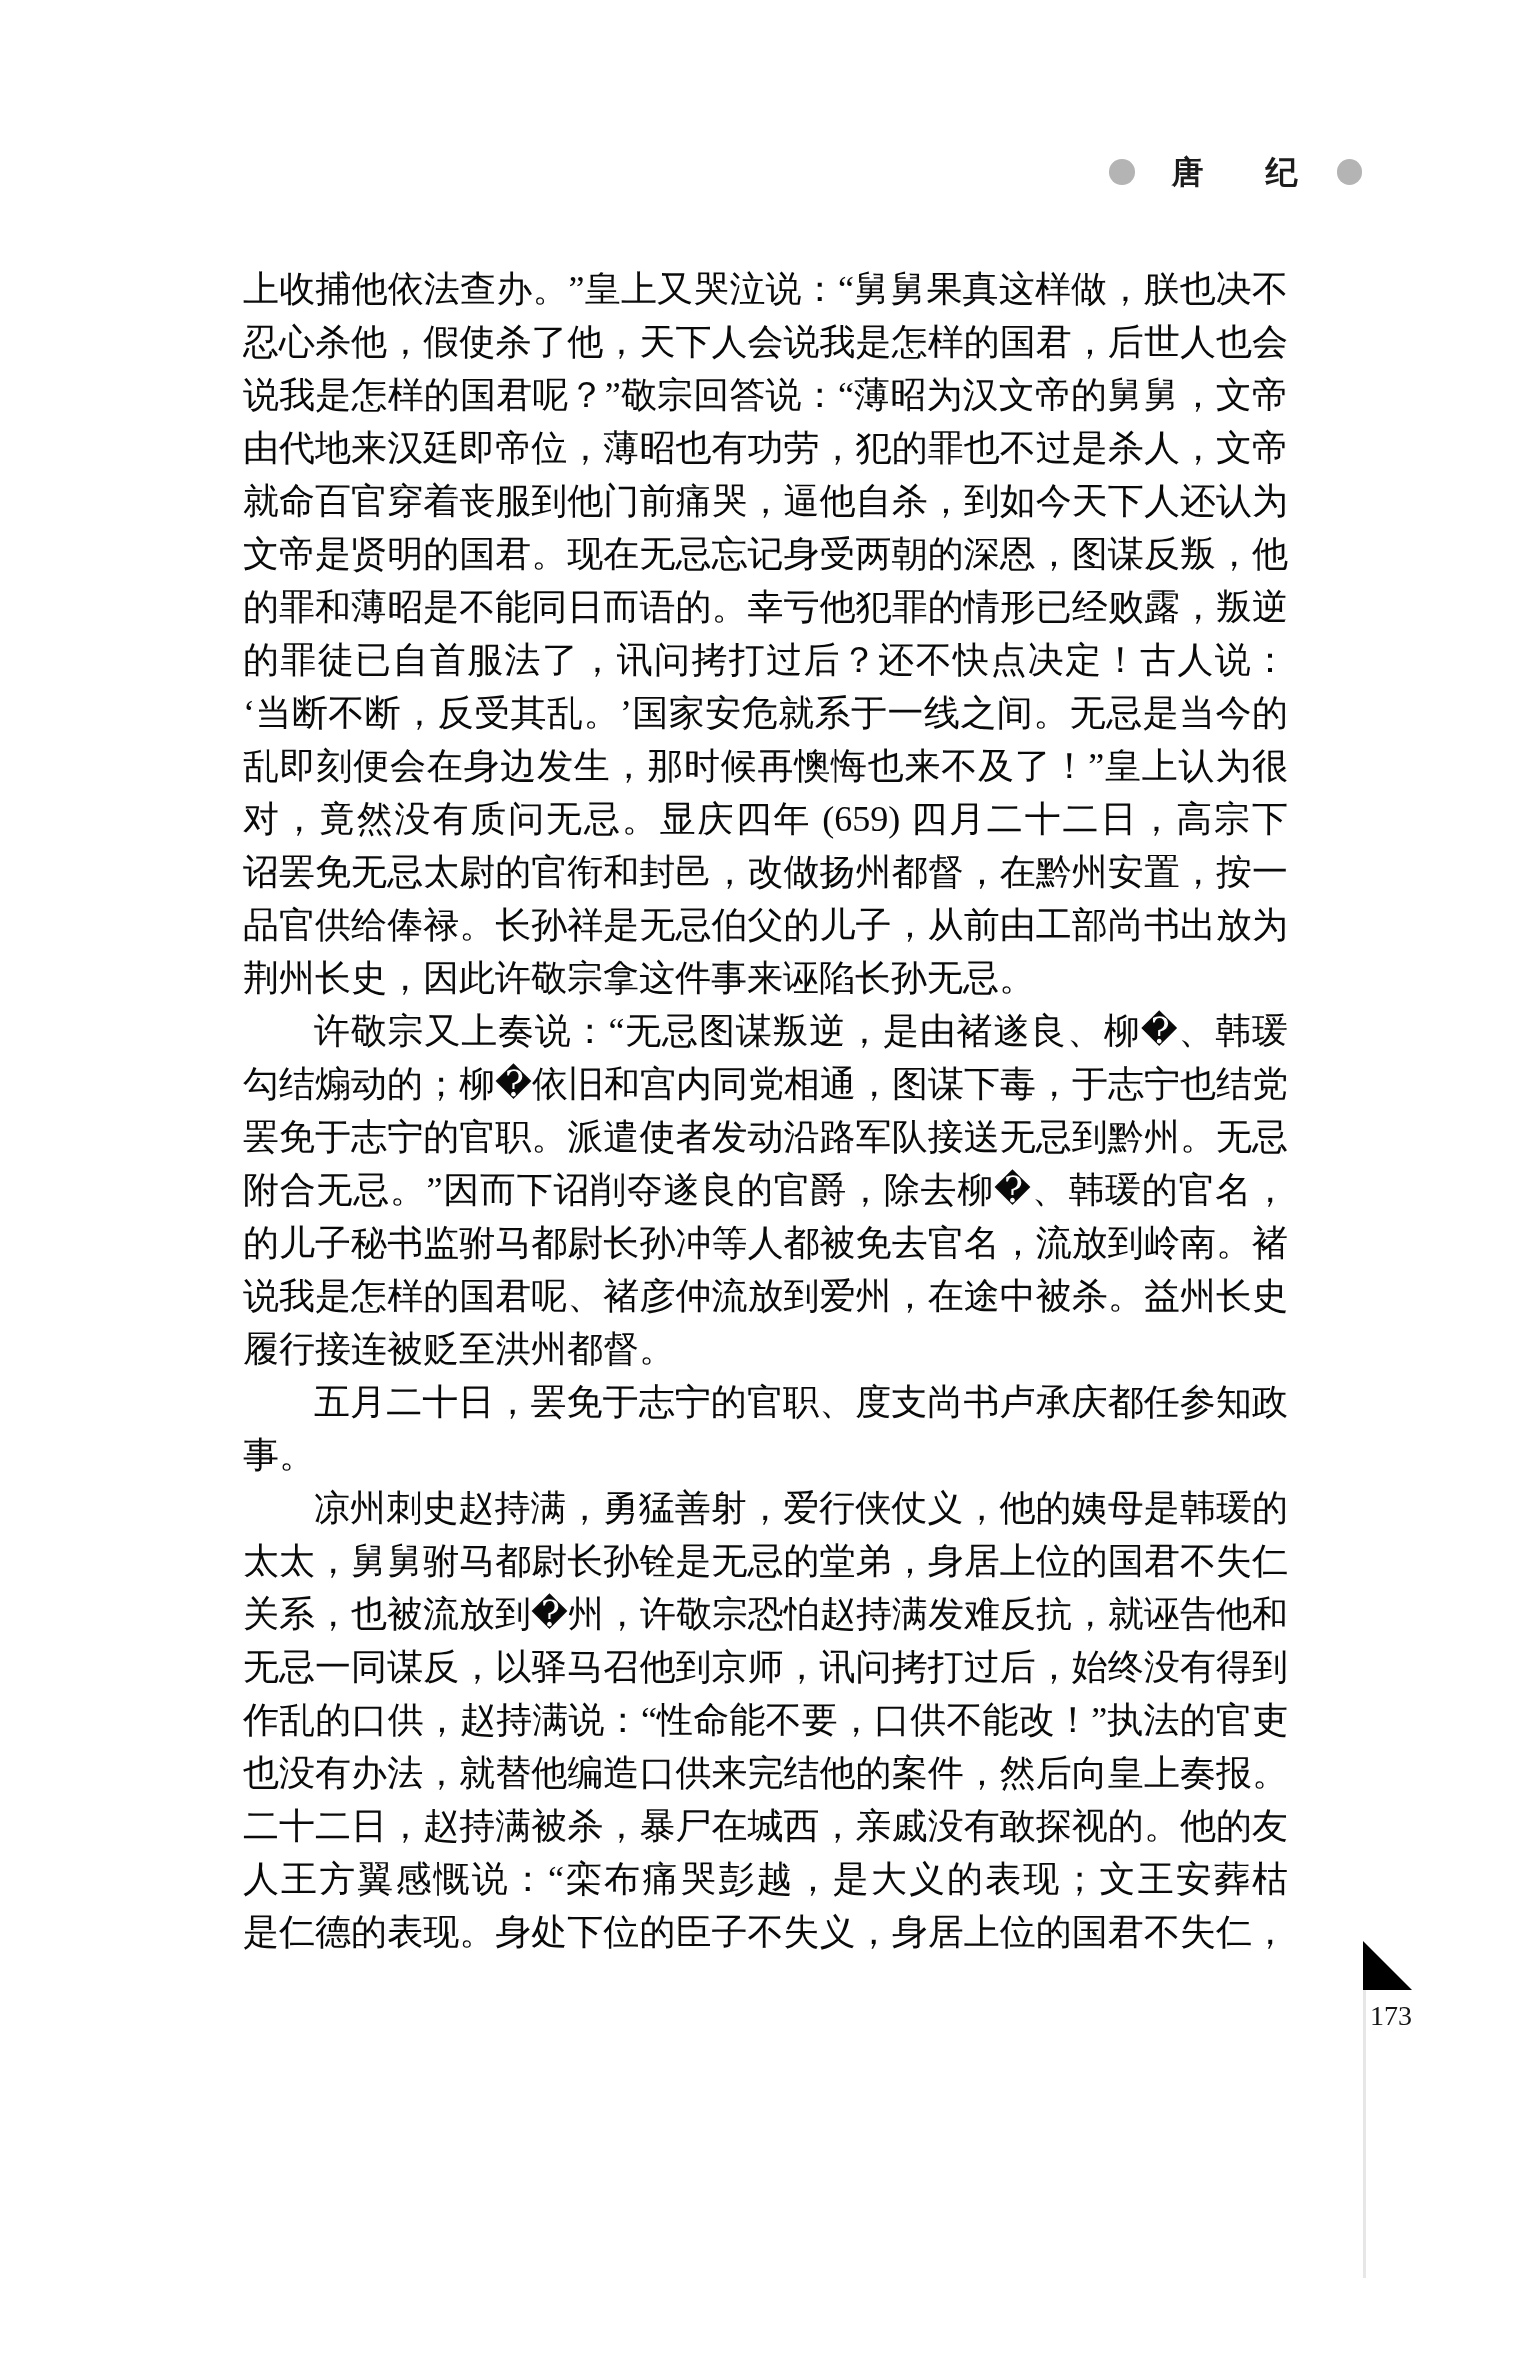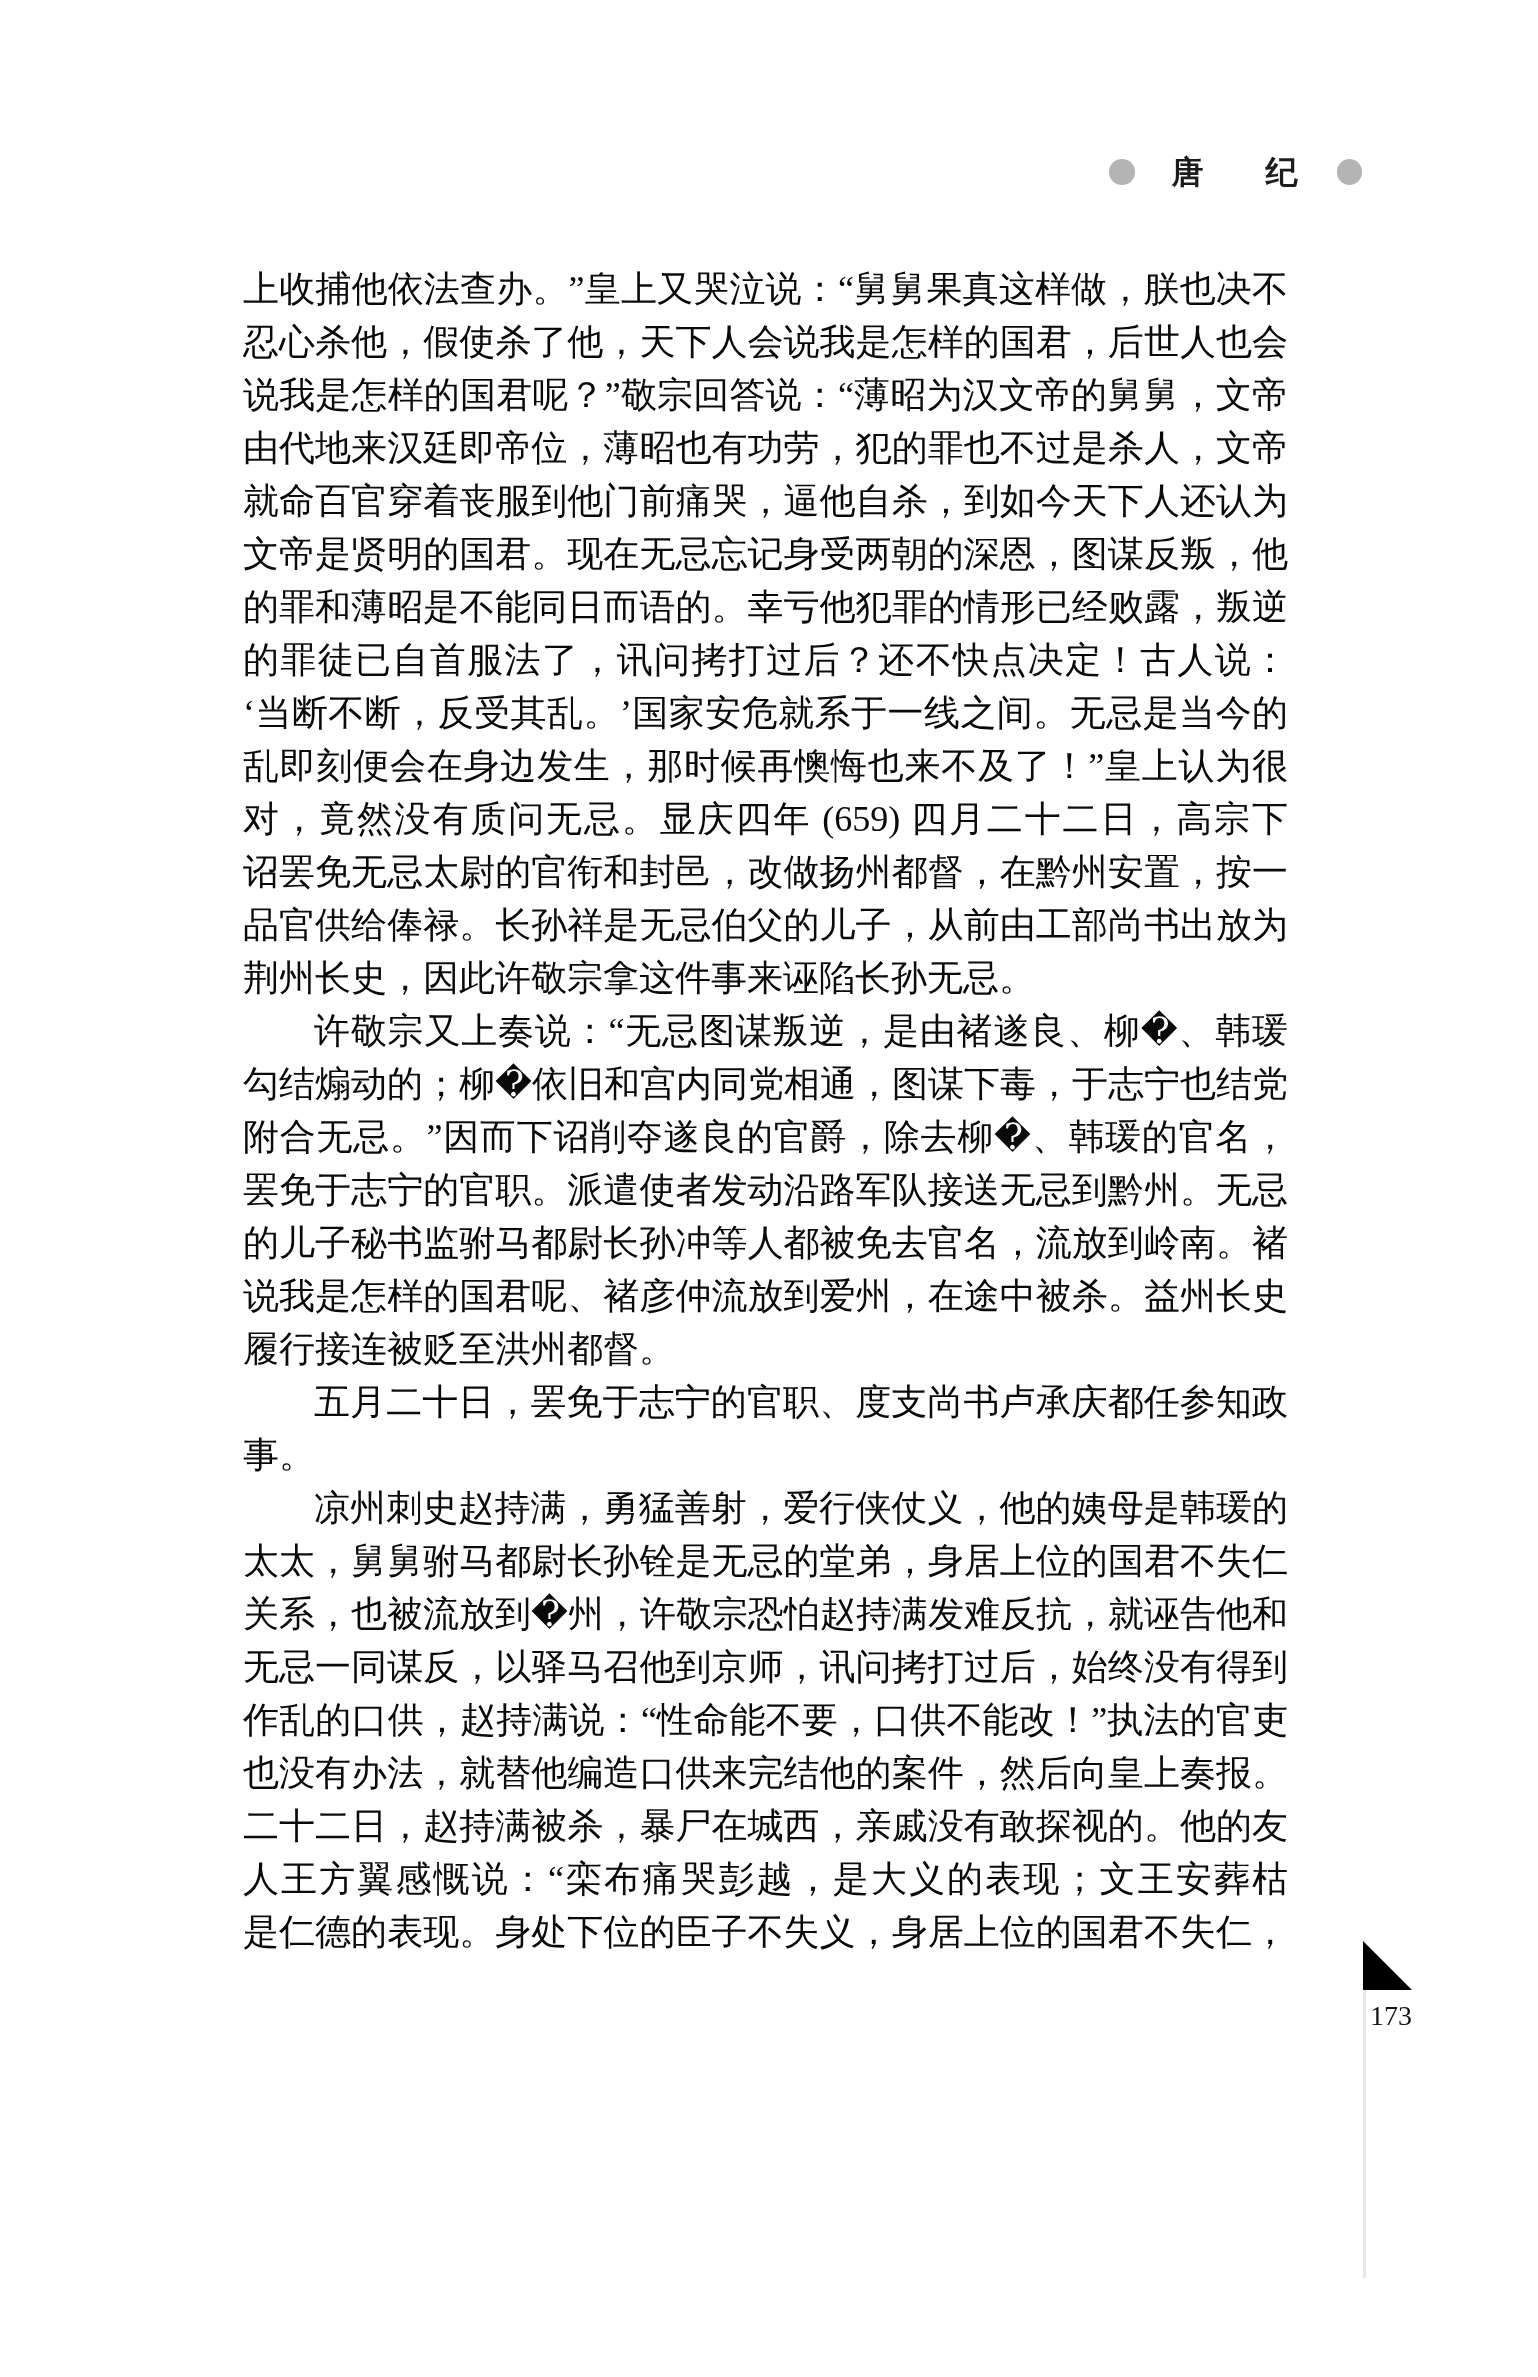--- a/index.html
+++ b/index.html
@@ -101,22 +101,22 @@
       <div class="line">的罪和薄昭是不能同日而语的。幸亏他犯罪的情形已经败露，叛逆</div>
       <div class="line">的罪徒已自首服法了，讯问拷打过后？还不快点决定！古人说：</div>
       <div class="line">‘当断不断，反受其乱。’国家安危就系于一线之间。无忌是当今的</div>
       <div class="line">乱即刻便会在身边发生，那时候再懊悔也来不及了！”皇上认为很</div>
       <div class="line">对，竟然没有质问无忌。显庆四年 (659) 四月二十二日，高宗下</div>
       <div class="line">诏罢免无忌太尉的官衔和封邑，改做扬州都督，在黔州安置，按一</div>
       <div class="line">品官供给俸禄。长孙祥是无忌伯父的儿子，从前由工部尚书出放为</div>
       <div class="line last">荆州长史，因此许敬宗拿这件事来诬陷长孙无忌。</div>
       <div class="line indent">许敬宗又上奏说：“无忌图谋叛逆，是由褚遂良、柳�、韩瑗</div>
       <div class="line">勾结煽动的；柳�依旧和宫内同党相通，图谋下毒，于志宁也结党</div>
+      <div class="line">罢免于志宁的官职。派遣使者发动沿路军队接送无忌到黔州。无忌</div>
       <div class="line">附合无忌。”因而下诏削夺遂良的官爵，除去柳�、韩瑗的官名，</div>
-      <div class="line">罢免于志宁的官职。派遣使者发动沿路军队接送无忌到黔州。无忌</div>
       <div class="line">的儿子秘书监驸马都尉长孙冲等人都被免去官名，流放到岭南。褚</div>
       <div class="line">说我是怎样的国君呢、褚彦仲流放到爱州，在途中被杀。益州长史高</div>
       <div class="line last">履行接连被贬至洪州都督。</div>
       <div class="line indent">五月二十日，罢免于志宁的官职、度支尚书卢承庆都任参知政</div>
       <div class="line last">事。</div>
       <div class="line indent">凉州刺史赵持满，勇猛善射，爱行侠仗义，他的姨母是韩瑗的</div>
       <div class="line">太太，舅舅驸马都尉长孙铨是无忌的堂弟，身居上位的国君不失仁</div>
       <div class="line">关系，也被流放到�州，许敬宗恐怕赵持满发难反抗，就诬告他和</div>
       <div class="line">无忌一同谋反，以驿马召他到京师，讯问拷打过后，始终没有得到</div>
       <div class="line">作乱的口供，赵持满说：“性命能不要，口供不能改！”执法的官吏</div>

